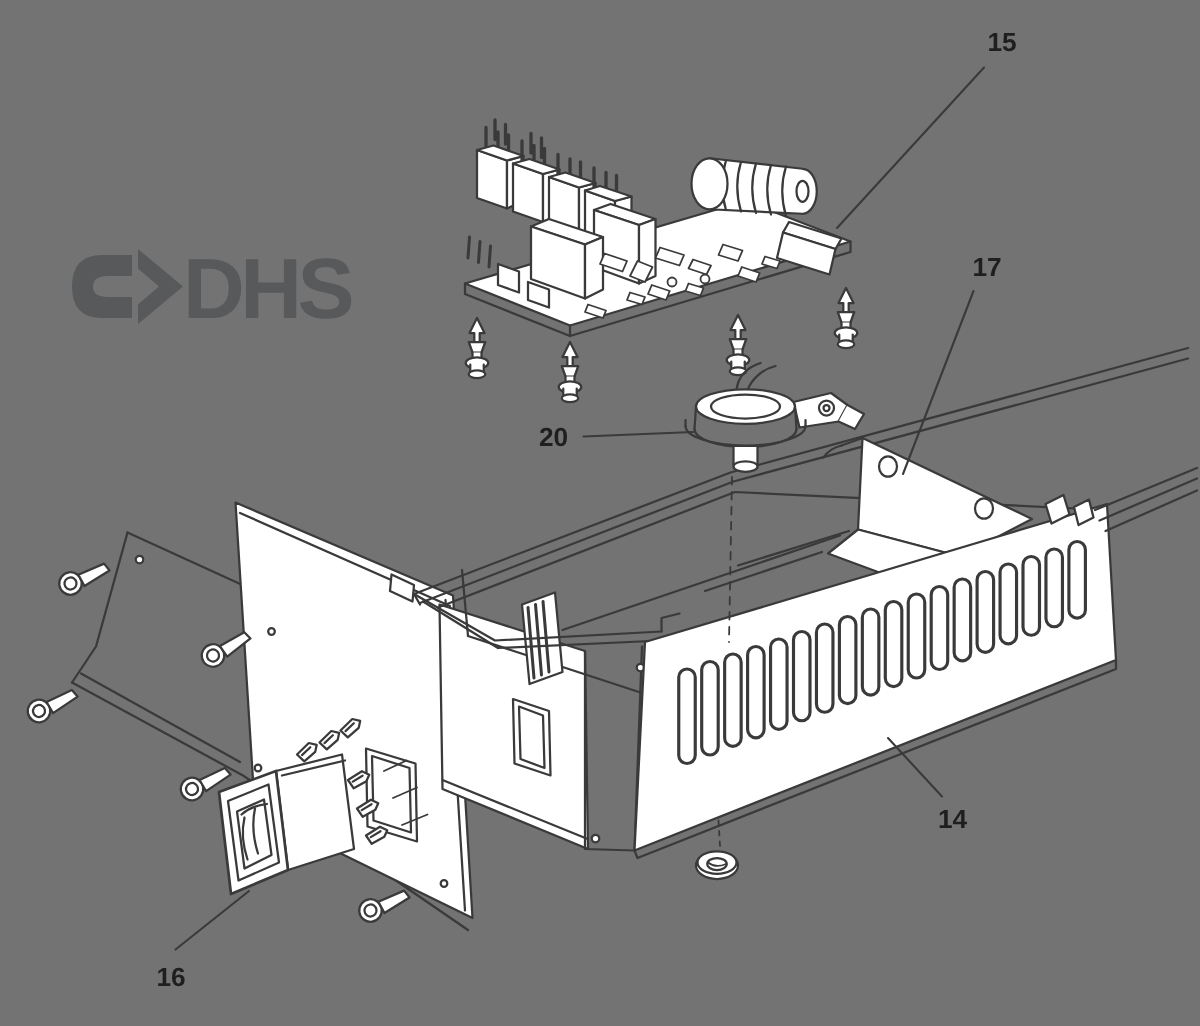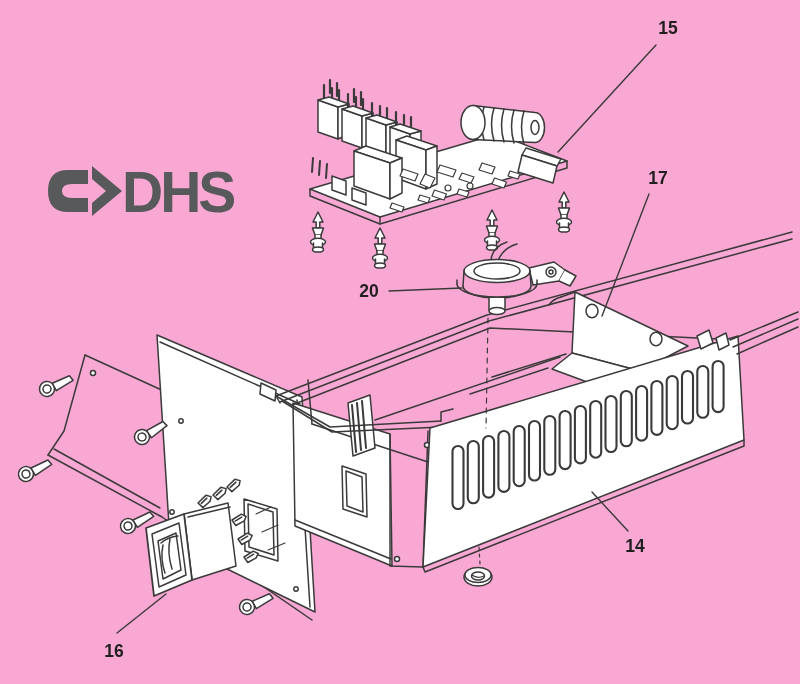--- a/index.html
+++ b/index.html
@@ -1,16 +1,16 @@
 <!DOCTYPE html>
 <html><head>
 <meta charset="utf-8">
 <style>
   html,body{margin:0;padding:0;background:#fff;}
-  .stage{position:relative;width:800px;height:684px;background:#f9a8d4;overflow:hidden;
+  .stage{position:relative;width:800px;height:684px;background:#737373;overflow:hidden;
          font-family:"Liberation Sans", sans-serif;}
   svg{display:block;}
   .part-label{font-family:"Liberation Sans", sans-serif;font-size:17.5px;font-weight:bold;}
   .logo-text{font-family:"Liberation Sans", sans-serif;font-size:57px;font-weight:bold;letter-spacing:-3px;}
 </style>
 </head>
 <body>
 
 <div class="stage">
 <svg width="800" height="684" viewBox="0 0 800 684">

